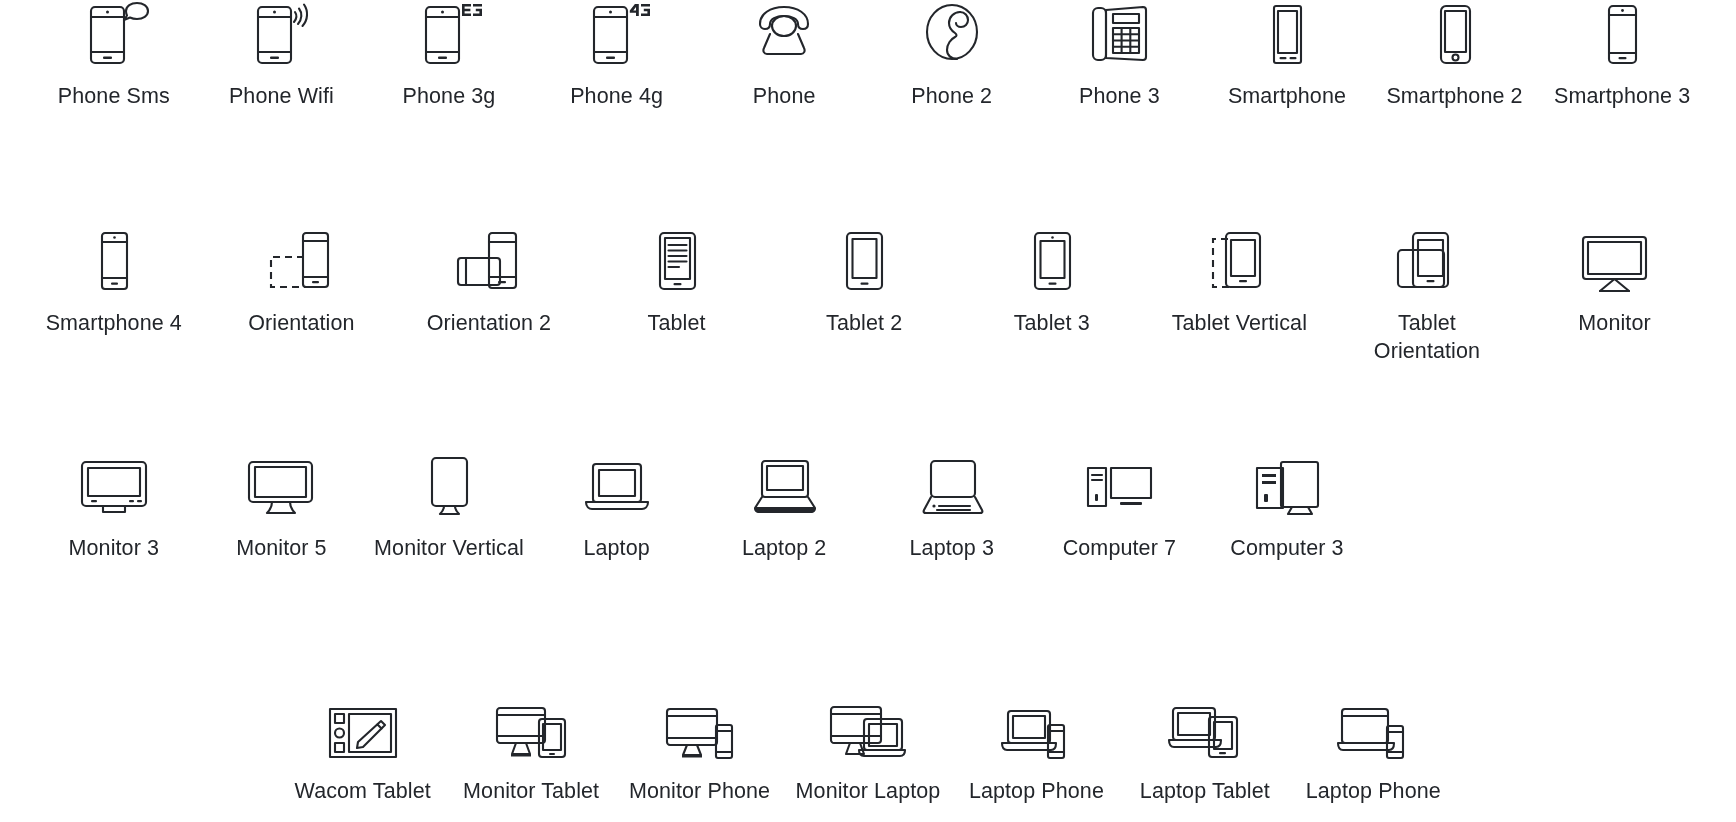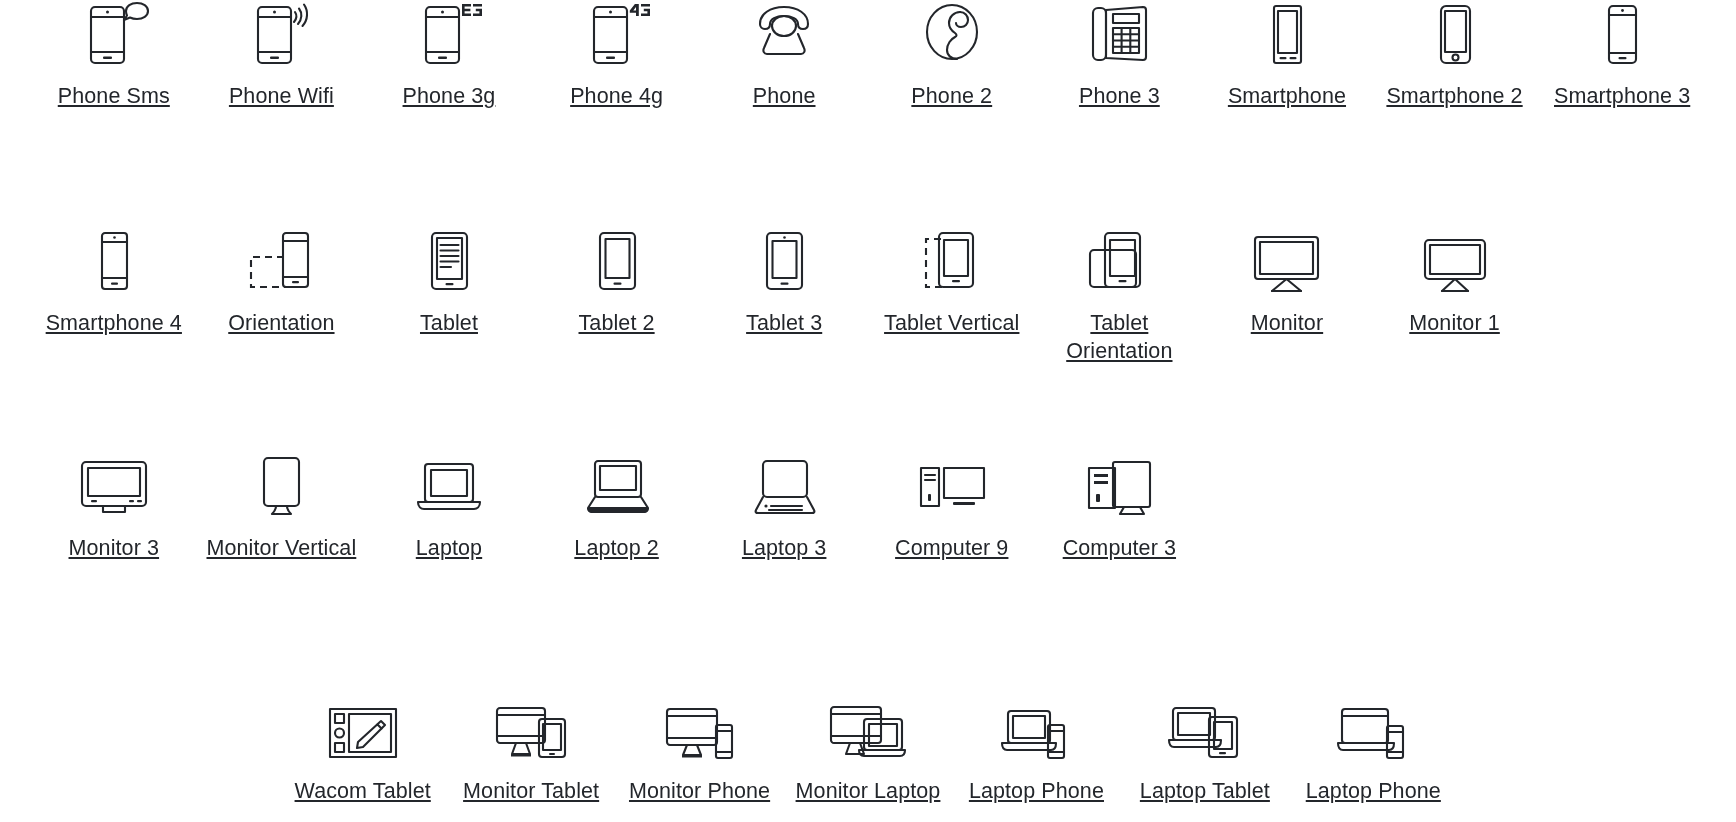--- a/index.html
+++ b/index.html
@@ -13,29 +13,28 @@
     font-family: "Liberation Sans", sans-serif;
     color: #23262b;
     overflow: hidden;
   }
   .sheet {
     width: 1736px;
     height: 822px;
     position: relative;
     box-sizing: border-box;
     padding: 0 30px;
-    text-decoration: underline;
   }
   .row {
     display: flex;
     width: 100%;
     box-sizing: border-box;
   }
   .row-1 { height: 175px; }
-  .row-2 { height: 228px; }
+  .row-2 { height: 228px; gap: 20px; }
   .row-3 { height: 228px; }
   .row-4 { height: 191px; justify-content: center; }
 
   .cell {
     flex: 0 0 10%;
     display: flex;
     flex-direction: column;
     align-items: center;
     box-sizing: border-box;
   }
@@ -250,20 +249,33 @@
           <path class="ico-dash" d="M42 26 L9 26 L9 56 L50 56"></path>
           <rect class="ico" x="41" y="2" width="25" height="54" rx="3" fill="#fff"></rect>
           <line class="ico" x1="41" y1="10" x2="66" y2="10"></line>
           <line class="ico" x1="41" y1="46" x2="66" y2="46"></line>
           <rect class="ico-f" x="50" y="50" width="7" height="2.2" rx="1"></rect>
         </svg>
       </div>
       <div class="label">Orientation</div>
     </div>
 
+    <div class="cell">
+      <div class="icon-box">
+        <svg width="78" height="62" viewBox="0 0 78 62">
+          <rect class="ico" x="8" y="27" width="42" height="27" rx="3" fill="#fff"></rect>
+          <line class="ico" x1="16" y1="27" x2="16" y2="54"></line>
+          <rect class="ico" x="39" y="2" width="27" height="55" rx="3" fill="#fff"></rect>
+          <line class="ico" x1="39" y1="11" x2="66" y2="11"></line>
+          <line class="ico" x1="39" y1="46" x2="66" y2="46"></line>
+          <rect class="ico-f" x="48" y="50" width="8" height="2.2" rx="1"></rect>
+        </svg>
+      </div>
+      <div class="label">Orientation 2</div>
+    </div>
 
     <div class="cell">
       <div class="icon-box">
         <svg width="72" height="62" viewBox="0 0 72 62">
           <rect class="ico" x="19" y="2" width="35" height="56" rx="4"></rect>
           <rect class="ico" x="24" y="7" width="25" height="41"></rect>
           <line class="ico" x1="27.5" y1="14" x2="45.5" y2="14"></line>
           <line class="ico" x1="27.5" y1="19.5" x2="45.5" y2="19.5"></line>
           <line class="ico" x1="27.5" y1="25" x2="45.5" y2="25"></line>
           <line class="ico" x1="27.5" y1="30.5" x2="45.5" y2="30.5"></line>
@@ -356,20 +368,30 @@
           <rect class="ico-f" x="16" y="44" width="6" height="2.2" rx="1"></rect>
           <rect class="ico-f" x="54" y="44" width="5" height="2.2" rx="1"></rect>
           <rect class="ico-f" x="62" y="44" width="5" height="2.2" rx="1"></rect>
           <rect class="ico" x="28" y="50" width="22" height="6"></rect>
         </svg>
       </div>
       <div class="label">Monitor 3</div>
     </div>
 
 
+    <div class="cell">
+      <div class="icon-box">
+        <svg width="78" height="62" viewBox="0 0 78 62">
+          <rect class="ico" x="7" y="6" width="63" height="40" rx="4"></rect>
+          <rect class="ico" x="13" y="11" width="51" height="30"></rect>
+          <path class="ico" d="M30 46 C30 52 27 55 25 57 L53 57 C51 55 48 52 48 46"></path>
+        </svg>
+      </div>
+      <div class="label">Monitor 5</div>
+    </div>
 
     <div class="cell">
       <div class="icon-box">
         <svg width="72" height="62" viewBox="0 0 72 62">
           <rect class="ico" x="19" y="2" width="35" height="48" rx="4"></rect>
           <path class="ico" d="M31 50 C31 54 29 56 27 58 L46 58 C44 56 42 54 42 50"></path>
         </svg>
       </div>
       <div class="label">Monitor Vertical</div>
     </div>
@@ -415,21 +437,21 @@
       <div class="icon-box">
         <svg width="78" height="62" viewBox="0 0 78 62">
           <rect class="ico" x="8" y="12" width="18" height="38"></rect>
           <line class="ico" x1="12" y1="19" x2="22" y2="19"></line>
           <line class="ico" x1="12" y1="24" x2="22" y2="24"></line>
           <rect class="ico-f" x="15" y="38" width="3" height="7" rx="1"></rect>
           <rect class="ico" x="31" y="12" width="40" height="30"></rect>
           <rect class="ico-f" x="40" y="46" width="22" height="3" rx="1"></rect>
         </svg>
       </div>
-      <div class="label">Computer 9</div>
+      <div class="label">Computer 7</div>
     </div>
 
     <div class="cell">
       <div class="icon-box">
         <svg width="78" height="62" viewBox="0 0 78 62">
           <rect class="ico" x="33" y="6" width="37" height="45" rx="2" fill="#fff"></rect>
           <rect class="ico" x="9" y="12" width="26" height="40" fill="#fff"></rect>
           <rect class="ico-f" x="14" y="18" width="14" height="3"></rect>
           <rect class="ico-f" x="14" y="25" width="14" height="3"></rect>
           <rect class="ico-f" x="16" y="38" width="4" height="8" rx="1"></rect>

